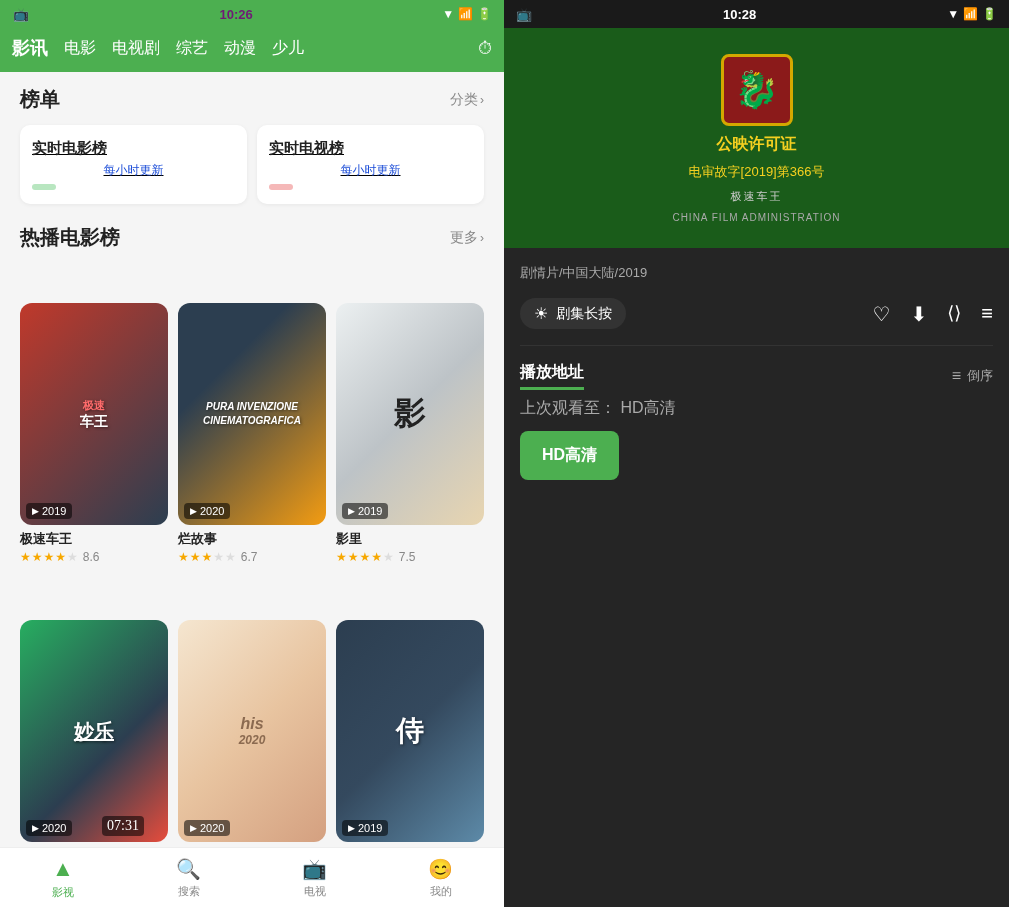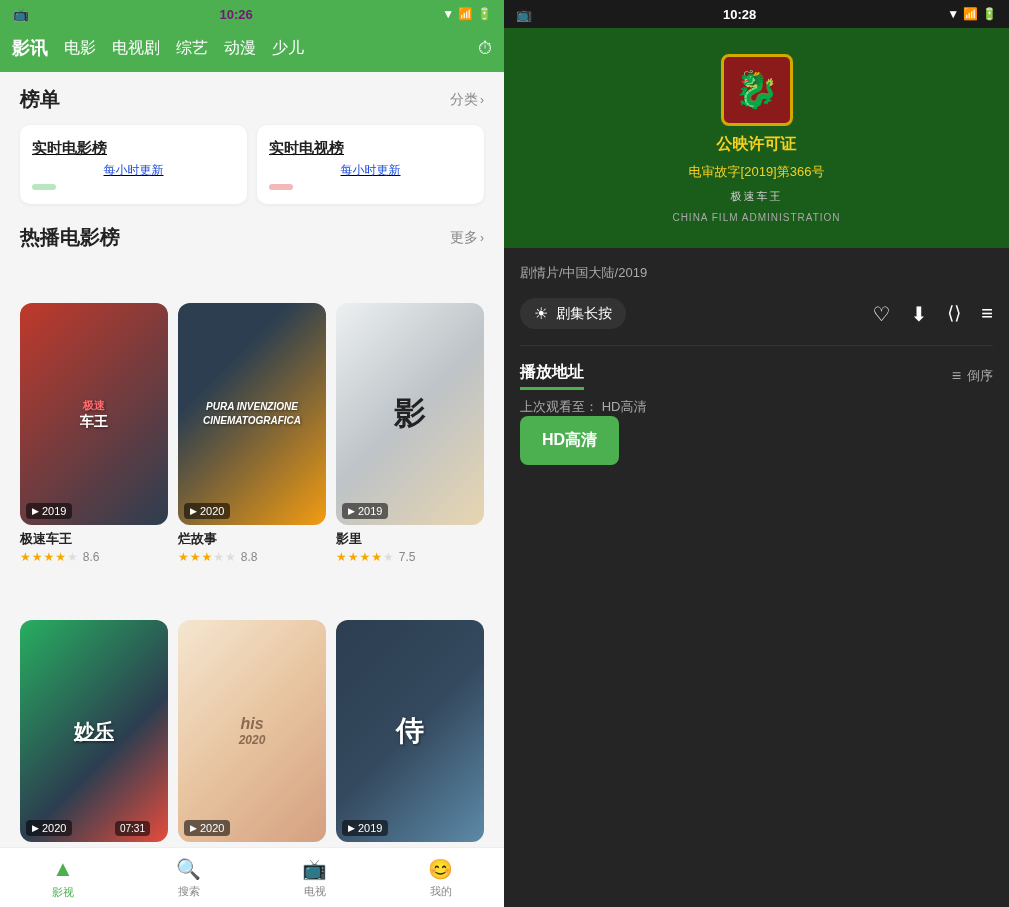--- a/index.html
+++ b/index.html
@@ -174,26 +174,27 @@
       display: flex;
       align-items: center;
       gap: 3px;
     }
     .movie-thumb .play-icon {
       font-size: 9px;
     }
     .movie-thumb .duration-badge {
       position: absolute;
       bottom: 6px;
-      right: 18px;
+      right: 24px;
       background: rgba(0,0,0,0.55);
       color: #fff;
-      font-size: 10px;
+      font-size: 14px;
       padding: 2px 5px;
       border-radius: 4px;
+      font-family: Liberation Serif, serif;
     }
     .movie-title {
       font-size: 13px;
       font-weight: 600;
       color: #222;
       margin-top: 5px;
     }
     .movie-rating {
       display: flex;
       align-items: center;
@@ -410,22 +411,22 @@
     .playback-order {
       display: flex;
       align-items: center;
       gap: 6px;
       color: #aaa;
       font-size: 13px;
       cursor: pointer;
     }
     .last-watched {
       color: #888;
-      font-size: 13px;
-      margin-bottom: 0;
+      font-size: 16px;
+      margin-bottom: 12px;
     }
     .last-watched span {
       color: #aaa;
     }
     .hd-button {
       background: #4caf50;
       color: #fff;
       font-size: 16px;
       font-weight: 700;
       padding: 14px 22px;
@@ -529,21 +530,21 @@
         </div>
         <div class="movie-title">烂故事</div>
         <div class="movie-rating">
           <div class="stars">
             <span class="star">★</span>
             <span class="star">★</span>
             <span class="star">★</span>
             <span class="star-empty">★</span>
             <span class="star-empty">★</span>
           </div>
-          <span class="rating-score">8.8</span>
+          <span class="rating-score">6.7</span>
         </div>
       </div>
 
       <div class="movie-item">
         <div class="movie-thumb poster-3">
           <div class="poster-text dark" style="font-size:32px;font-weight:900;color:#222;">影</div>
           <div class="year-badge">
             <span class="play-icon">▶</span>
             <span>2019</span>
           </div>

